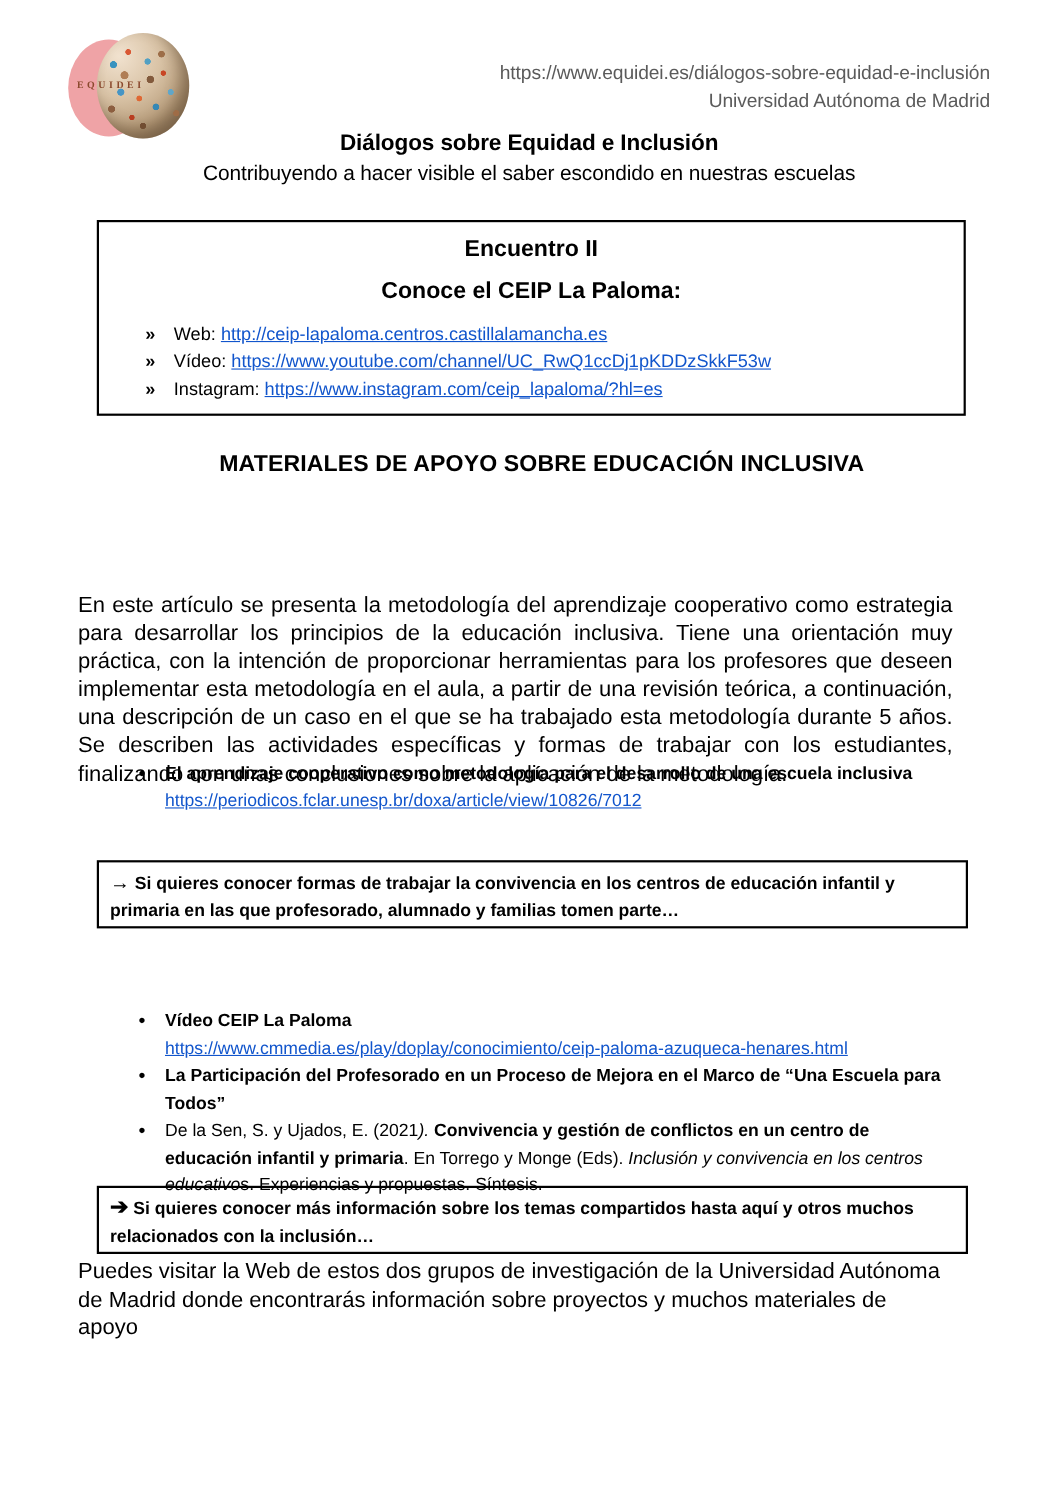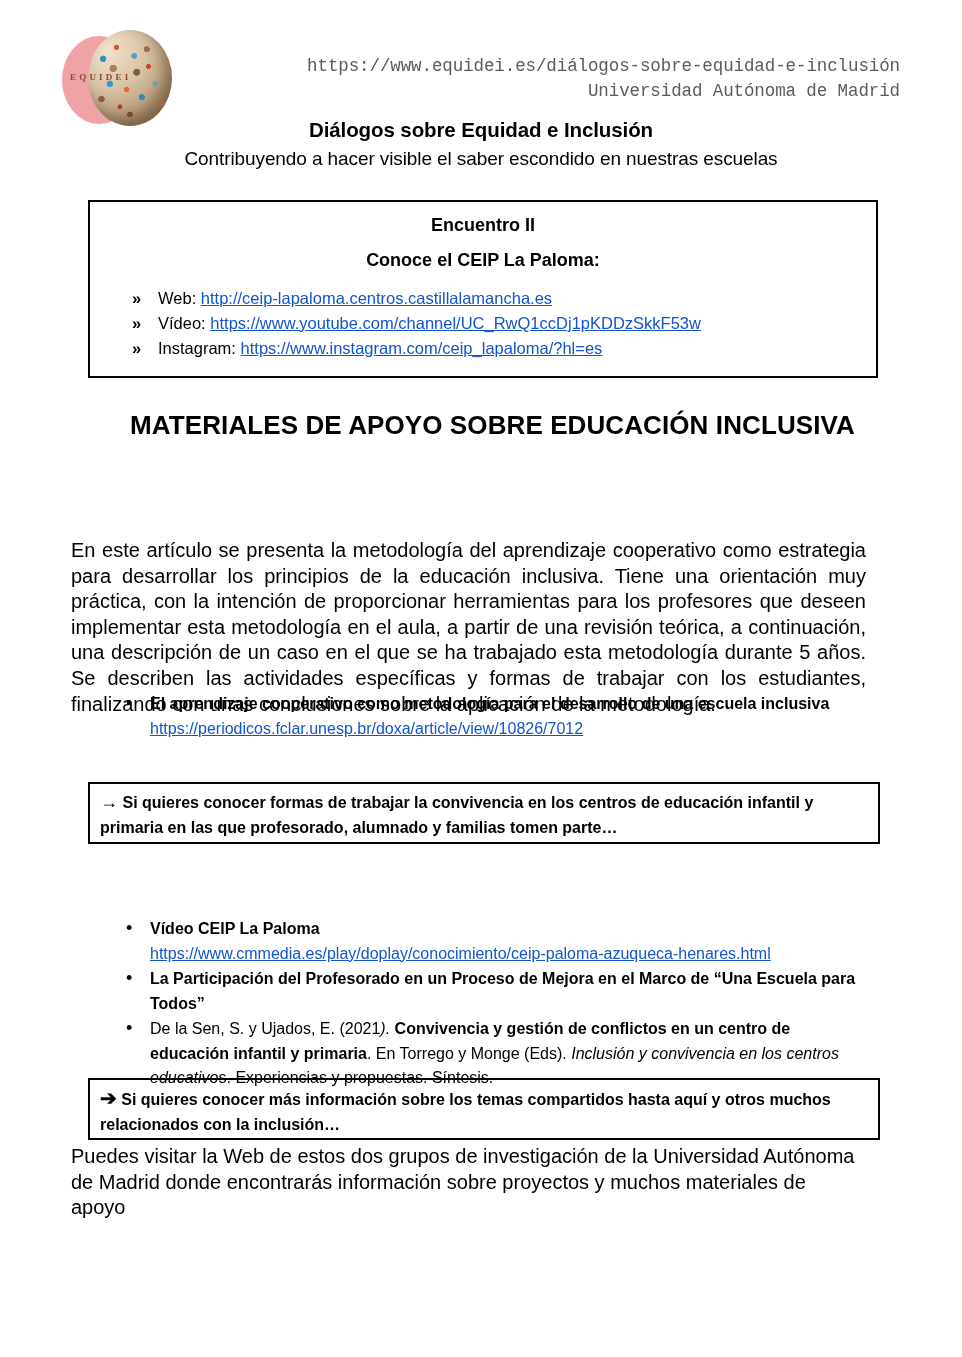--- a/index.html
+++ b/index.html
@@ -95,21 +95,21 @@
   }
 
   .header-lines {
     position: absolute;
     right: 0;
     top: 28px;
     text-align: right;
     color: #5b5b5b;
     font-size: 17.5px;
     line-height: 25px;
-    font-family: Liberation Mono, monospace;
+    font-family: Liberation Sans, sans-serif;
     letter-spacing: -0.1px;
   }
 
   
   .doc-title {
     position: absolute;
     top: 118px;
     left: 0;
     right: 0;
     text-align: center;
@@ -135,21 +135,21 @@
     top: 200px;
     width: 790px;
     height: 178px;
     border: 2px solid #000000;
     box-sizing: border-box;
   }
   .encuentro-line1,
   .encuentro-line2 {
     text-align: center;
     font-weight: 700;
-    font-size: 18px;
+    font-size: 21px;
   }
   .encuentro-line1 { margin-top: 13px; }
   .encuentro-line2 { margin-top: 14px; }
   .encuentro-list {
     margin: 15px 0 0 0;
     padding: 0;
     list-style: none;
   }
   .encuentro-list li {
     font-size: 16.5px;
@@ -170,21 +170,21 @@
     color: #1155cc;
   }
 
   
   .section-heading {
     position: absolute;
     top: 410px;
     left: 0;
     right: 0;
     text-align: center;
-    font-size: 26px;
+    font-size: 21px;
     font-weight: 700;
     letter-spacing: 0.1px;
     margin-left: 23px;
   }
 
   
   .callout {
     position: absolute;
     left: 88px;
     width: 792px;

